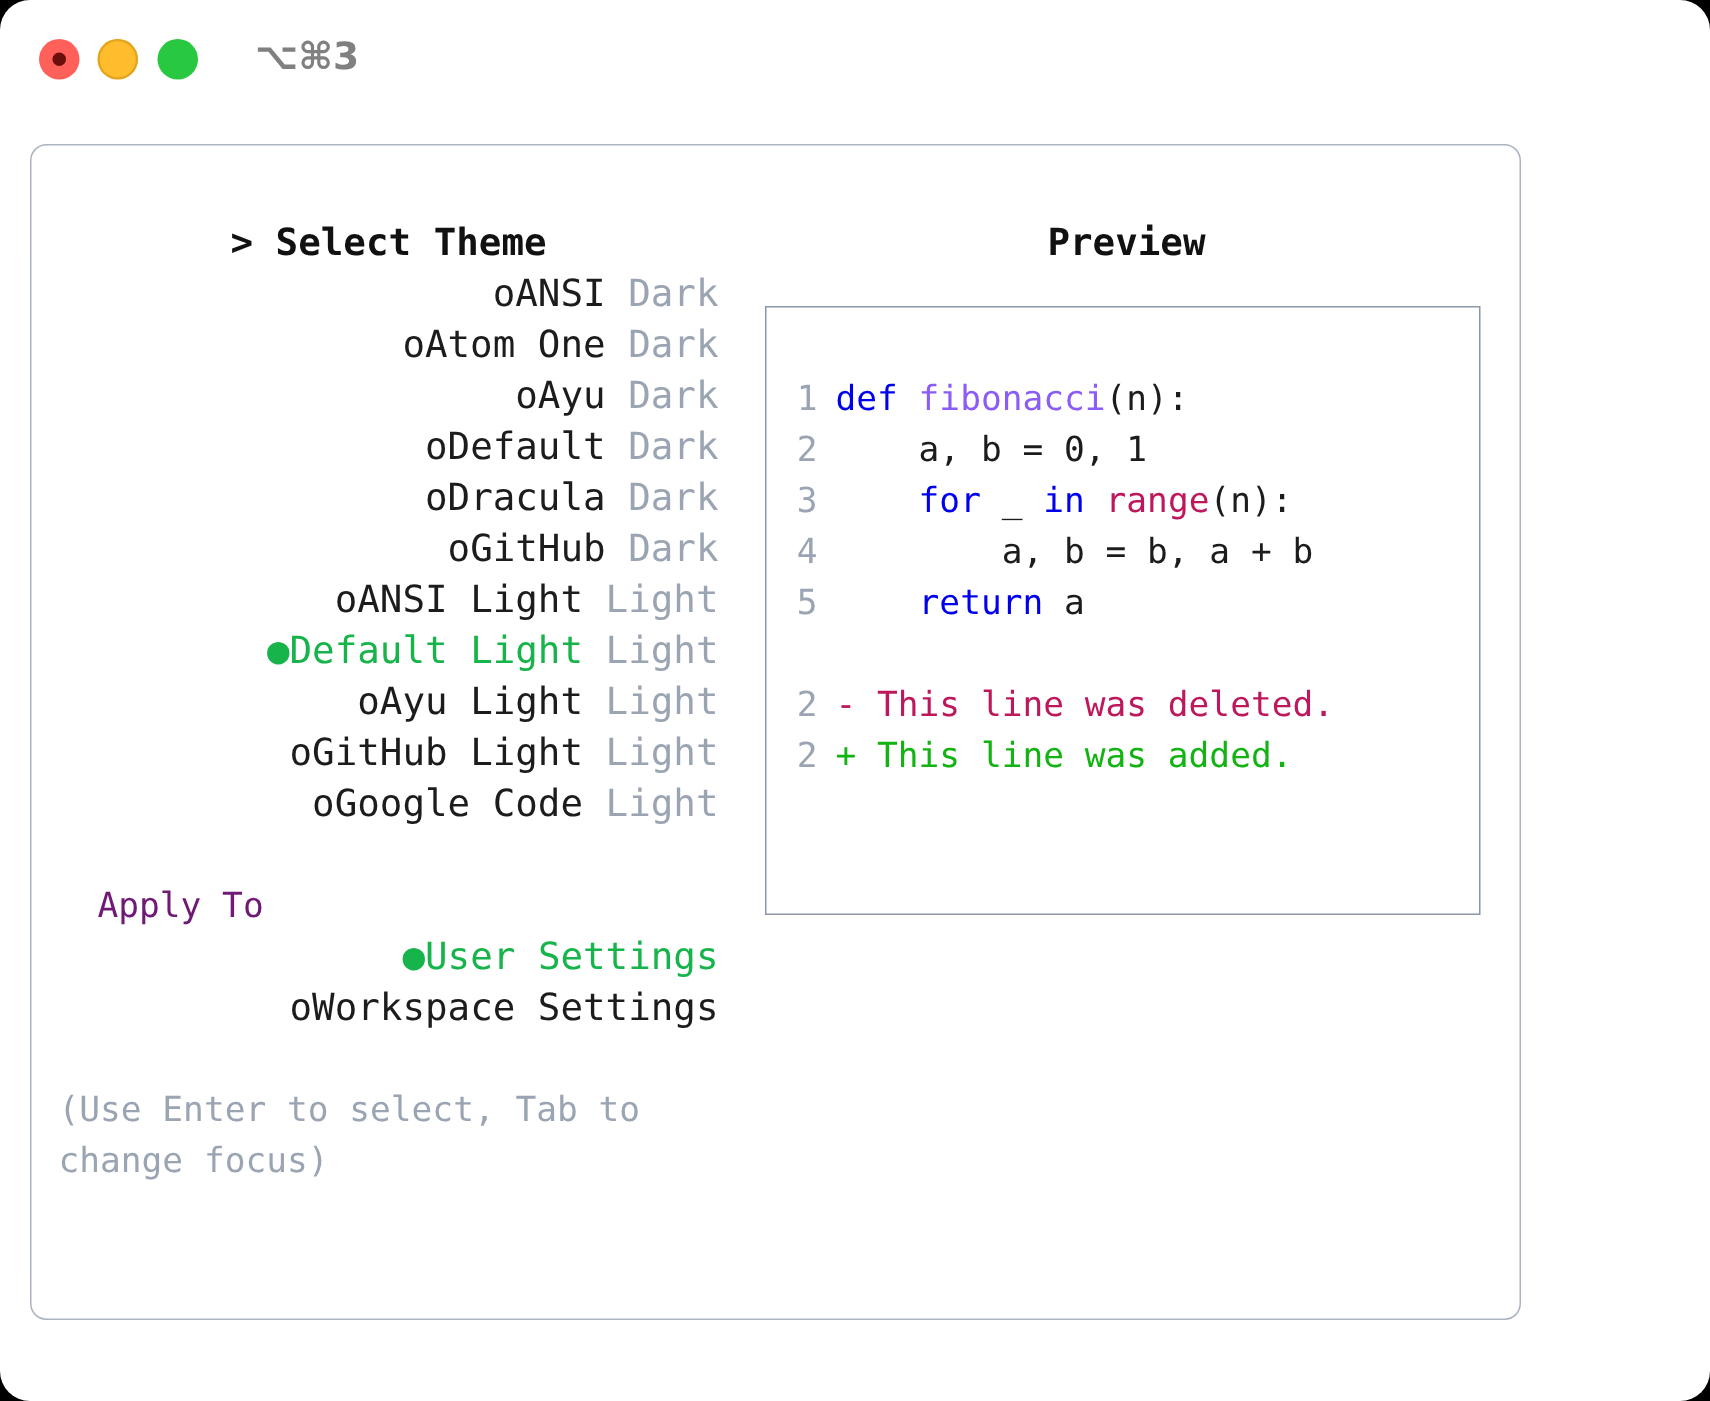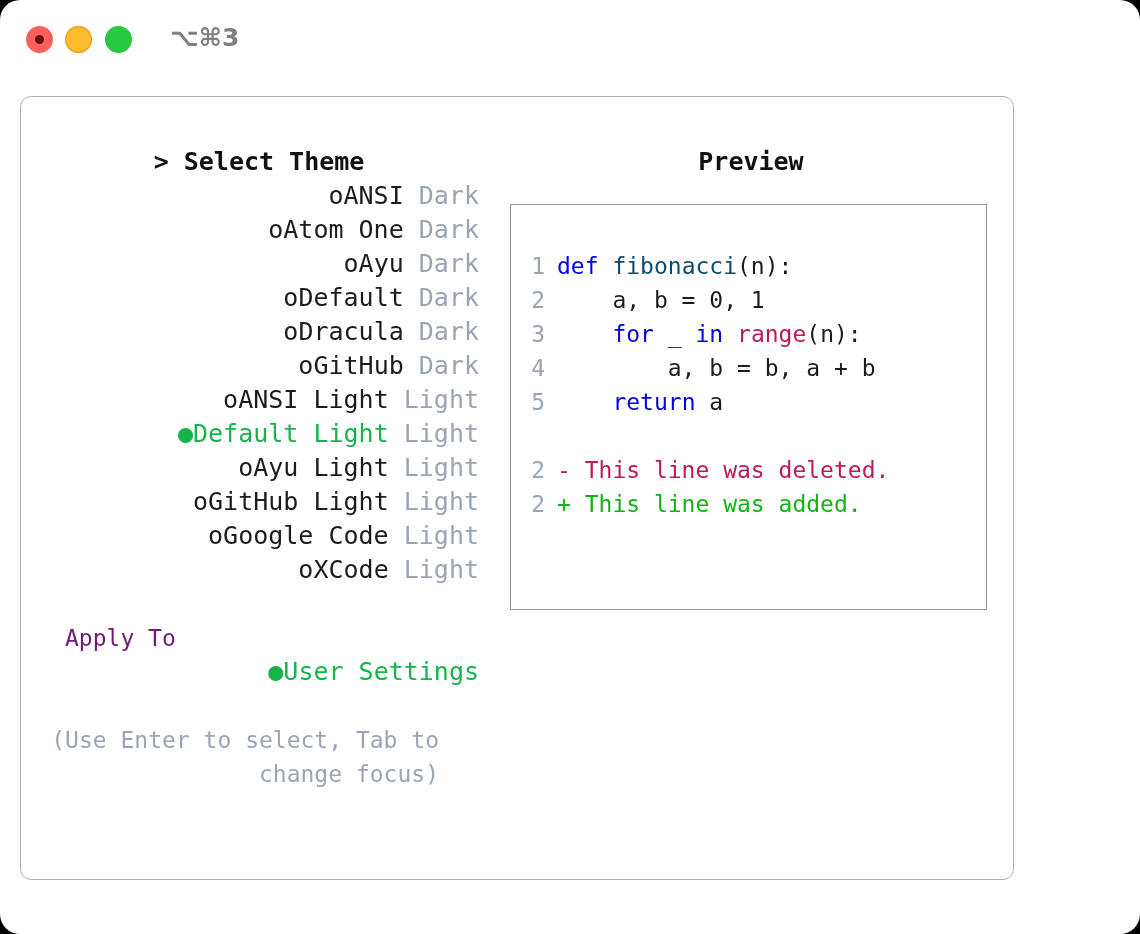--- a/index.html
+++ b/index.html
@@ -127,21 +127,20 @@
   }
 
   .spacer-row { height: 34px; }
 
   #hint-text {
     font-family: "DejaVu Sans Mono", monospace;
     font-size: 23px;
     line-height: 34px;
     color: #9aa4b2;
     width: 400px;
-    text-align: right;
   }
 
   
   #preview-box {
     position: absolute;
     left: 9px;
     top: 59px;
     width: 477px;
     height: 406px;
     box-sizing: border-box;
@@ -162,21 +161,21 @@
     color: #1c1c1c;
   }
   .code-line .lineno {
     display: inline-block;
     width: 24px;
     text-align: right;
     color: #9aa4b2;
     margin-right: 12px;
   }
   .kw   { color: #0000ee; }
-  .fn   { color: #0c4a6e; }
+  .fn   { color: #8b5cf6; }
   .fn2  { color: #be185d; }
   .plain{ color: #1c1c1c; }
   .diff-context { color: #6e6e6e; }
   .diff-del     { color: #be185d; }
   .diff-add     { color: #12b312; }
   .blank-line   { height: 34px; }
 </style>
 </head>
 <body>
 
@@ -198,26 +197,26 @@
           <div class="option-row"><span class="marker">o</span><span class="opt-label">Atom One</span><span class="opt-suffix"> Dark</span></div>
           <div class="option-row"><span class="marker">o</span><span class="opt-label">Ayu</span><span class="opt-suffix"> Dark</span></div>
           <div class="option-row"><span class="marker">o</span><span class="opt-label">Default</span><span class="opt-suffix"> Dark</span></div>
           <div class="option-row"><span class="marker">o</span><span class="opt-label">Dracula</span><span class="opt-suffix"> Dark</span></div>
           <div class="option-row"><span class="marker">o</span><span class="opt-label">GitHub</span><span class="opt-suffix"> Dark</span></div>
           <div class="option-row"><span class="marker">o</span><span class="opt-label">ANSI Light</span><span class="opt-suffix"> Light</span></div>
           <div class="option-row selected"><span class="marker">●</span><span class="opt-label">Default Light</span><span class="opt-suffix"> Light</span></div>
           <div class="option-row"><span class="marker">o</span><span class="opt-label">Ayu Light</span><span class="opt-suffix"> Light</span></div>
           <div class="option-row"><span class="marker">o</span><span class="opt-label">GitHub Light</span><span class="opt-suffix"> Light</span></div>
           <div class="option-row"><span class="marker">o</span><span class="opt-label">Google Code</span><span class="opt-suffix"> Light</span></div>
-          <div class="option-row"><span class="marker">o</span><span class="opt-label">XCode</span><span class="opt-suffix"> Light</span></div>
         </div>
       <div class="spacer-row"></div>
       <div class="group-label">Apply To</div>
       <div id="apply-to-list">
           <div class="option-row selected"><span class="marker">●</span><span class="opt-label">User Settings</span></div>
+          <div class="option-row"><span class="marker">o</span><span class="opt-label">Workspace Settings</span></div>
         </div>
       <div class="spacer-row"></div>
       <div id="hint-text">(Use Enter to select, Tab to change focus)</div>
     </div>
 
     <div id="preview-column">
       <div class="section-heading">Preview</div>
       <div id="preview-box">
         <div id="code-area">
             <div class="code-line"><span class="lineno">1</span><span class="kw">def </span><span class="fn">fibonacci</span><span class="plain">(n):</span></div>

